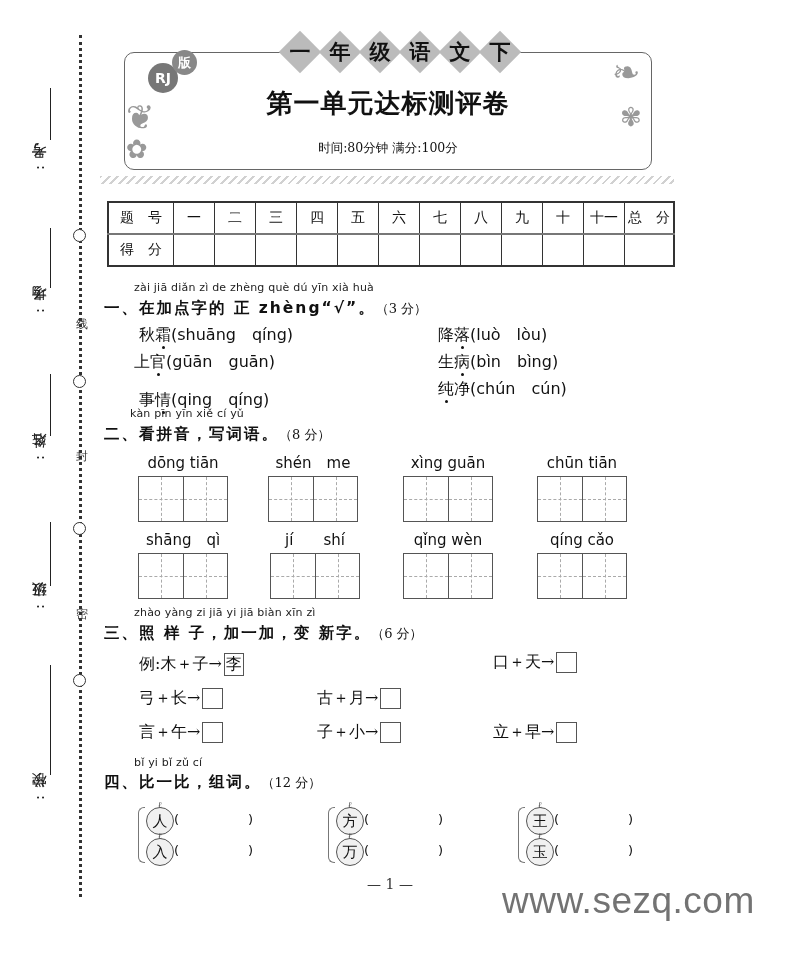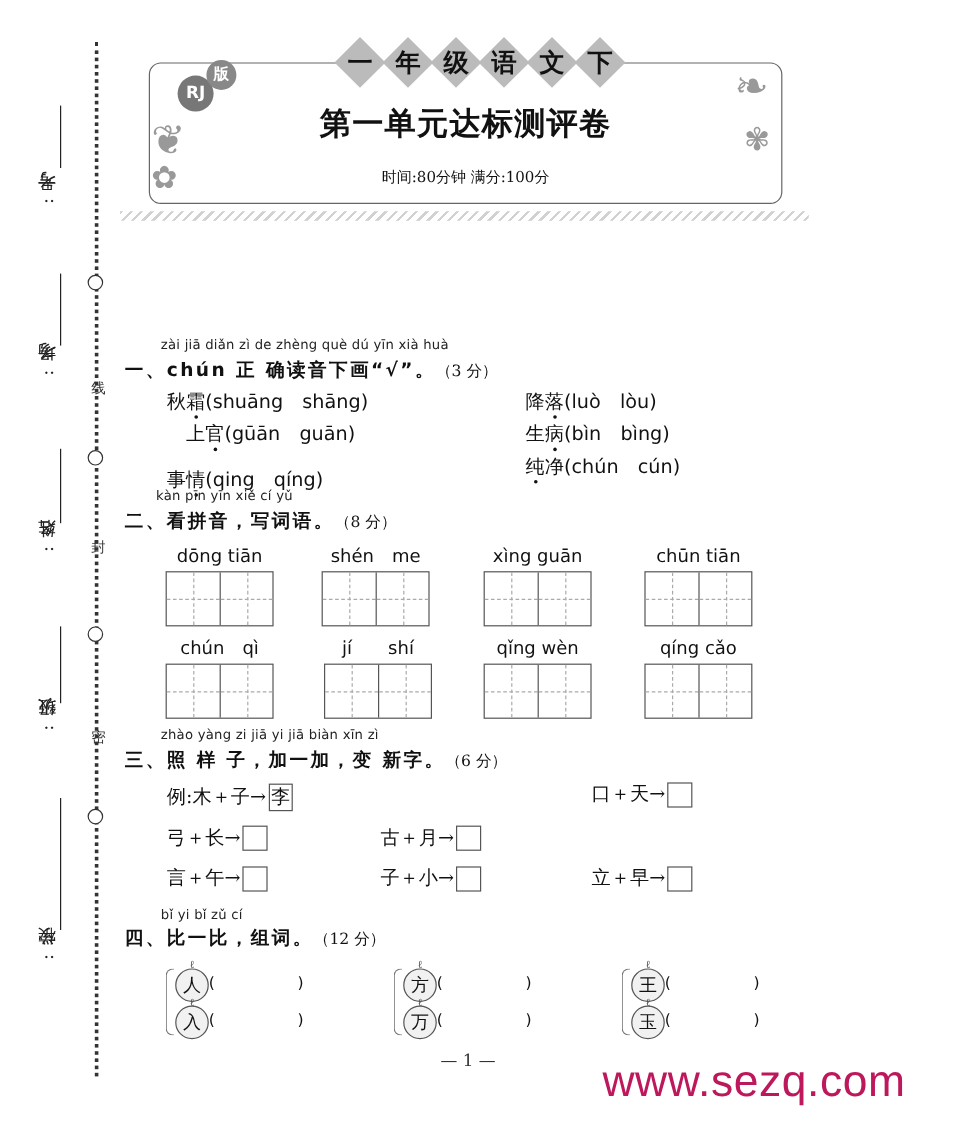--- a/index.html
+++ b/index.html
@@ -76,21 +76,21 @@
            border-radius:6px 0 0 6px; }
   .apple { position:absolute; left:8px; width:26px; height:26px; border:1.2px solid #555; border-radius:50%;
            background:#f1f1f1; text-align:center; line-height:26px; font-family:"DejaVu Serif", serif; font-size:15px; }
   .apple .stem { position:absolute; left:11px; top:-7px; font-size:9px; line-height:9px; color:#555; }
   .paren-l { position:absolute; left:36px; font-size:13px; }
   .paren-r { position:absolute; left:110px; font-size:13px; }
 
   .page-num { position:absolute; left:340px; top:876px; width:100px; text-align:center;
               font-family:"DejaVu Serif", serif; font-size:14px; color:#333; }
   .watermark { position:absolute; left:502px; top:880px; font-family:"Liberation Sans", sans-serif;
-               font-size:37px; color:#be185d; letter-spacing:0.5px; }
+               font-size:37px; color:#737373; letter-spacing:0.5px; }
 </style>
 </head>
 <body>
 
 <div class="bind-line"></div>
 <div class="bind-circle" style="top:229px"></div>
 <div class="bind-circle" style="top:375px"></div>
 <div class="bind-circle" style="top:522px"></div>
 <div class="bind-circle" style="top:674px"></div>
 <div class="bind-char" style="top:308px">线</div>
@@ -135,29 +135,59 @@
   <div class="diamond">
       <span>下</span>
     </div>
 </div>
 <div class="main-title">第一单元达标测评卷</div>
 <div class="sub-title">时间:80分钟   满分:100分</div>
 <div class="wavy"></div>
 
 <table class="score">
   <tbody>
+      <tr>
+    <td style="width:64px">题　号</td>
+    <td style="width:40px">一</td>
+    <td style="width:40px">二</td>
+    <td style="width:40px">三</td>
+    <td style="width:40px">四</td>
+    <td style="width:40px">五</td>
+    <td style="width:40px">六</td>
+    <td style="width:40px">七</td>
+    <td style="width:40px">八</td>
+    <td style="width:40px">九</td>
+    <td style="width:40px">十</td>
+    <td style="width:40px">十一</td>
+    <td style="width:48px">总　分</td>
+  </tr>
+  <tr>
+    <td>得　分</td>
+    <td></td>
+    <td></td>
+    <td></td>
+    <td></td>
+    <td></td>
+    <td></td>
+    <td></td>
+    <td></td>
+    <td></td>
+    <td></td>
+    <td></td>
+    <td></td>
+  </tr>
 </tbody>
   </table>
 
 <div class="py" style="left:134px;top:281px">zài jiā diǎn zì  de zhèng què dú yīn xià huà</div>
-<div class="sec-title" style="top:298px"><span>一、chún 正 确读音下画“√”。</span><span class="score-note">（3 分）</span></div>
-
-<div class="item" style="left:139px;top:325px"><span class="hz">秋</span><span class="hz dot">霜</span><span>(shuāng　shāng)</span></div>
+<div class="sec-title" style="top:298px"><span>一、在加点字的 正 zhèng“√”。</span><span class="score-note">（3 分）</span></div>
+
+<div class="item" style="left:139px;top:325px"><span class="hz">秋</span><span class="hz dot">霜</span><span>(shuāng　qíng)</span></div>
 <div class="item" style="left:438px;top:325px"><span class="hz">降</span><span class="hz dot">落</span><span>(luò　lòu)</span></div>
-<div class="item" style="left:155px;top:352px"><span class="hz">上</span><span class="hz dot">官</span><span>(gūān　guān)</span></div>
+<div class="item" style="left:134px;top:352px"><span class="hz">上</span><span class="hz dot">官</span><span>(gūān　guān)</span></div>
 <div class="item" style="left:438px;top:352px"><span class="hz">生</span><span class="hz dot">病</span><span>(bìn　bìng)</span></div>
 <div class="item" style="left:139px;top:390px"><span class="hz">事</span><span class="hz dot">情</span><span>(qing　qíng)</span></div>
 <div class="item" style="left:438px;top:379px"><span class="hz dot">纯</span><span class="hz">净</span><span>(chún　cún)</span></div>
 
 <div class="py" style="left:130px;top:407px">kàn pīn yīn   xiě  cí  yǔ</div>
 <div class="sec-title" style="top:424px"><span>二、看拼音，写词语。</span><span class="score-note">（8 分）</span></div>
 
 <div class="grid-group" style="left:138px;top:453px">
   <div class="grid-py">dōng tiān</div>
   <div class="grid-boxes">
@@ -180,21 +210,21 @@
     </div>
 </div>
 <div class="grid-group" style="left:537px;top:453px">
   <div class="grid-py">chūn tiān</div>
   <div class="grid-boxes">
       <div class="cell"></div>
       <div class="cell"></div>
     </div>
 </div>
 <div class="grid-group" style="left:138px;top:530px">
-  <div class="grid-py">chún　qì</div>
+  <div class="grid-py">shāng　qì</div>
   <div class="grid-boxes">
       <div class="cell"></div>
       <div class="cell"></div>
     </div>
 </div>
 <div class="grid-group" style="left:270px;top:530px">
   <div class="grid-py">jí　　shí</div>
   <div class="grid-boxes">
       <div class="cell"></div>
       <div class="cell"></div>

